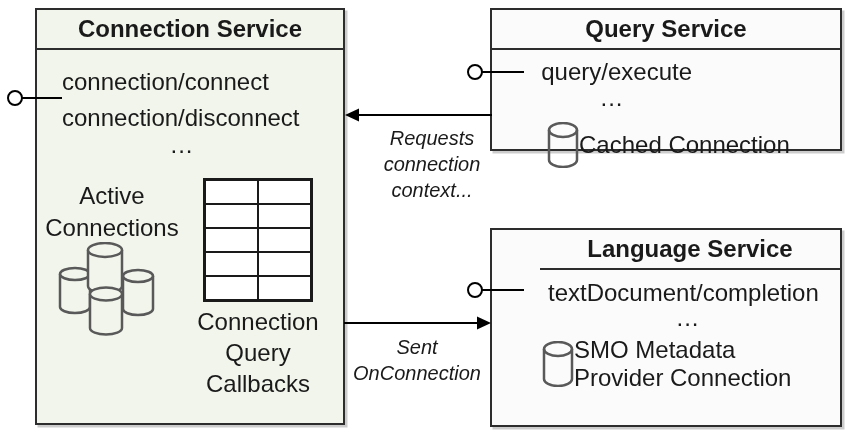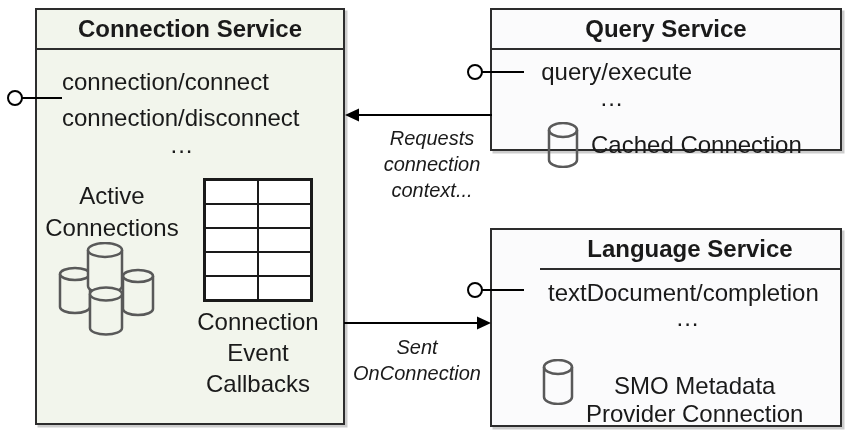--- a/index.html
+++ b/index.html
@@ -37,25 +37,25 @@
 
   .cluster-icon{position:absolute;left:18px;top:232px;}
 
   .grid-table{position:absolute;left:166px;top:168px;width:110px;height:124px;
     display:grid;grid-template-columns:1fr 1fr;grid-template-rows:repeat(5,1fr);
     background:#fff;border:2px solid var(--text);}
   .grid-table .cell{border:1px solid var(--text);}
 
   .callbacks-label{position:absolute;left:136px;top:296px;width:170px;text-align:center;font-size:24px;line-height:31px;}
 
-  .resource-row{position:absolute;display:flex;align-items:center;gap:12px;white-space:nowrap;}
+  .resource-row{position:absolute;display:flex;align-items:center;white-space:nowrap;}
   .cached-row{left:55px;top:112px;}
   .smo-row{left:50px;top:106px;}
   .resource-row .res-text{font-size:24px;}
-  .smo-row .res-text{text-align:center;line-height:28px;margin-top:36px;}
+  .smo-row .res-text{line-height:28px;}
 
   .overlay{position:absolute;}
   .arrow-label{position:absolute;font-style:italic;font-size:20px;line-height:26px;text-align:center;}
   .label-requests{left:362px;top:125px;width:140px;}
   .label-sent{left:343px;top:334px;width:148px;}
 
   svg{display:block;}
 </style>
 </head>
 <body>
@@ -101,21 +101,21 @@
       <div class="cell"></div>
       <div class="cell"></div>
       <div class="cell"></div>
       <div class="cell"></div>
       <div class="cell"></div>
       <div class="cell"></div>
     </div>
 
     <div class="callbacks-label">
       <div>Connection</div>
-      <div>Event</div>
+      <div>Query</div>
       <div>Callbacks</div>
     </div>
   </div>
 
   <div class="box query">
     <div class="box-header">Query Service</div>
     <div class="methods q-methods">
       <div class="line">query/execute</div>
       <div class="ellipsis">...</div>
     </div>

